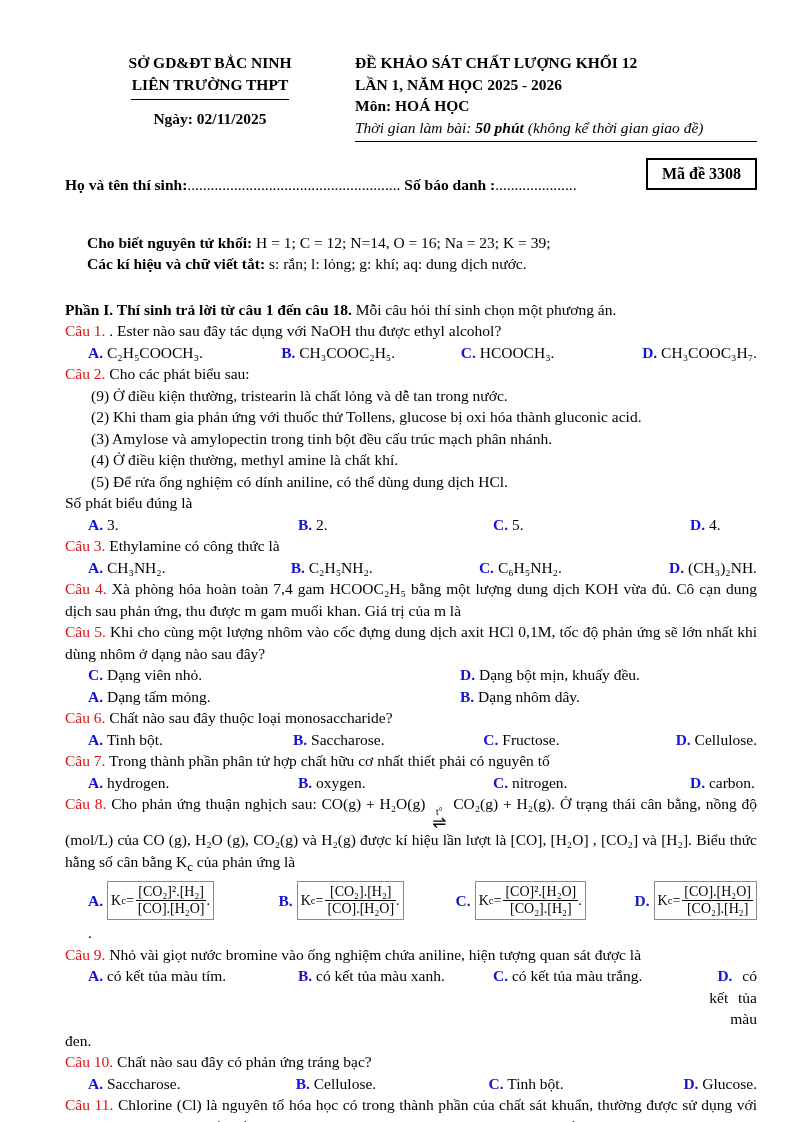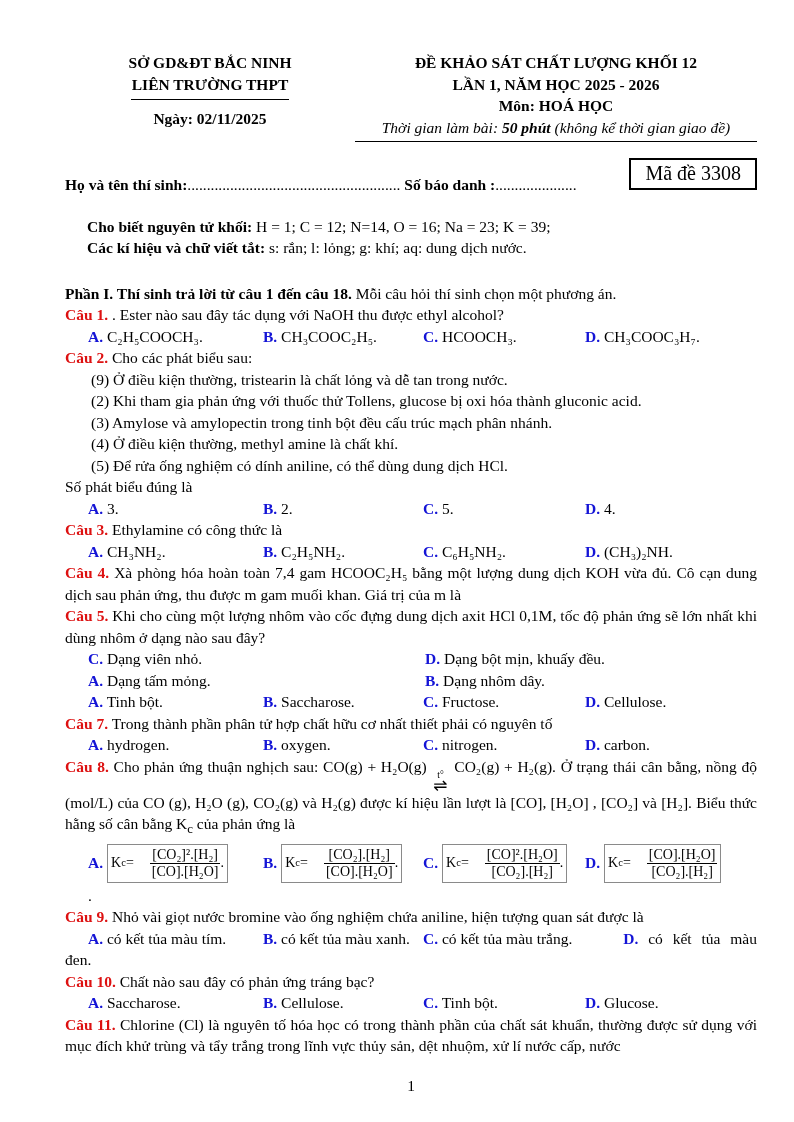--- a/index.html
+++ b/index.html
@@ -8,52 +8,52 @@
     width:794px; height:1122px; margin:0 auto; background:#fff;
     padding:52px 37px 26px 65px;
     font-family:"Liberation Serif", serif;
     font-size:15.5px; line-height:21.5px; color:#000;
     display:flex; flex-direction:column; overflow:hidden;
   }
   .b { font-weight:bold; }
   
   .hdr { display:flex; }
   .hdr-left { width:290px; text-align:center; }
-  .hdr-right { flex:1; text-align:center; }
+  .hdr-right { flex:1; text-align:left; }
   .shortline { width:158px; border-top:1.5px solid #000; margin:4px auto 8px; }
   .hdr-date { margin-top:2px; }
   .time-line { font-style:italic; border-bottom:1.2px solid #000; padding-bottom:3px; }
   .time-line .b { font-style:italic; }
   
   .student-row { position:relative; margin-top:32px; }
   .sbd-label { }
-  .exam-code-box { position:absolute; right:0; top:-16px; border:2px solid #000; padding:3px 14px; font-weight:normal; font-size:20px; background:#fff; }
-  
-  .notes { margin-top:20px; padding-left:22px; }
+  .exam-code-box { position:absolute; right:0; top:-16px; border:2px solid #000; padding:3px 14px; font-weight:bold; font-size:16px; background:#fff; }
+  
+  .notes { margin-top:36px; padding-left:22px; }
   
   .part { margin-top:24px; }
   
-  .qlabel { color:var(--qred,#dd1111); font-weight:bold; }
+  .qlabel { color:var(--qred,#dd1111); font-weight:normal; }
   .letter { color:var(--qblue,#1111dd); font-weight:bold; }
   .qt { text-align:justify; }
-  .opts { display:flex; padding-left:23px; }
+  .opts { display:flex; padding-left:23px;gap:35px; }
   .opt { white-space:nowrap; }
   .c1 { width:175px; } .c2 { width:160px; } .c3 { width:162px; } .c4 { flex:1; }
   .c12 { width:337px; }
   .stmts p { text-align:justify; }
   .stmts { padding-left:26px; }
   .spread { word-spacing:6px; white-space:normal;text-align:right; }
   
   .arrow-stack { display:inline-flex; flex-direction:column; align-items:center; vertical-align:-6px; margin:0 2px; }
   .arrow-top { font-size:9.5px; line-height:8px; }
   .arrow-glyph { font-size:17px; line-height:13px; }
   .kcopt { display:flex; align-items:center; }
   .formula { display:inline-flex; align-items:center; border:1px solid #8a8a8a; padding:2px 3px; font-size:14px; line-height:16px; margin-left:4px; }
   .formula sub { font-size:10.5px; }
-  .frac { display:inline-flex; flex-direction:column; margin-left:16px; text-align:center; }
+  .frac { display:inline-flex; flex-direction:column; margin-left:2px; text-align:center; }
   .num { border-bottom:1px solid #000; padding:0 2px; }
   .den { padding:0 2px; }
   .opts-q8 { margin-top:4px; margin-bottom:2px; }
   .stray { padding-left:23px; }
   
   .footer { margin-top:auto; text-align:center; }
 </style>
 </head>
 <body>
 
@@ -135,20 +135,21 @@
       <span class="opt c12"><span class="letter">C.</span> <span>Dạng viên nhỏ.</span></span>
       <span class="opt c4"><span class="letter">D.</span> <span>Dạng bột mịn, khuấy đều.</span></span>
     </div>
     <div class="opts">
       <span class="opt c12"><span class="letter">A.</span> <span>Dạng tấm mỏng.</span></span>
       <span class="opt c4"><span class="letter">B.</span> <span>Dạng nhôm dây.</span></span>
     </div>
   </div>
 
   <div>
+    <p class="qt"><span class="qlabel">Câu 6.</span><span> Chất nào sau đây thuộc loại monosaccharide?</span></p>
     <div class="opts">
       <span class="opt c1"><span class="letter">A.</span> <span>Tinh bột.</span></span>
       <span class="opt c2"><span class="letter">B.</span> <span>Saccharose.</span></span>
       <span class="opt c3"><span class="letter">C.</span> <span>Fructose.</span></span>
       <span class="opt c4"><span class="letter">D.</span> <span>Cellulose.</span></span>
     </div>
   </div>
 
   <div>
     <p class="qt"><span class="qlabel">Câu 7.</span><span> Trong thành phần phân tử hợp chất hữu cơ nhất thiết phải có nguyên tố</span></p>

